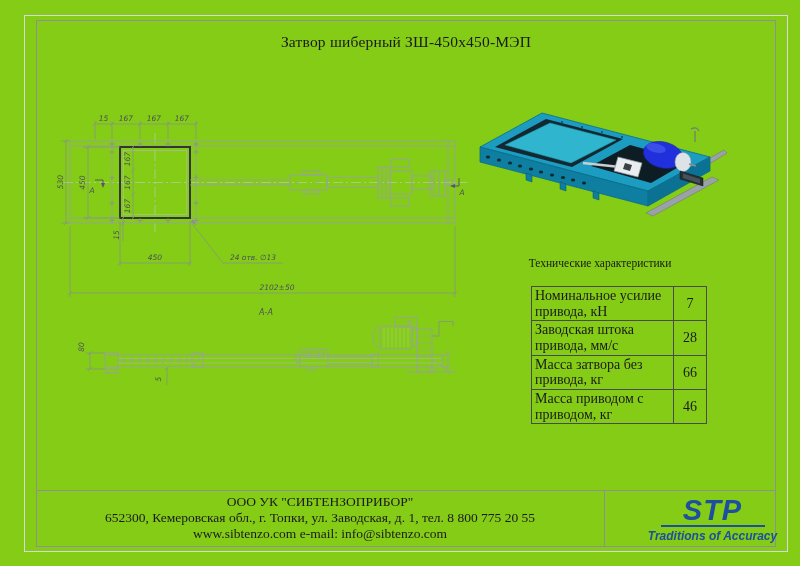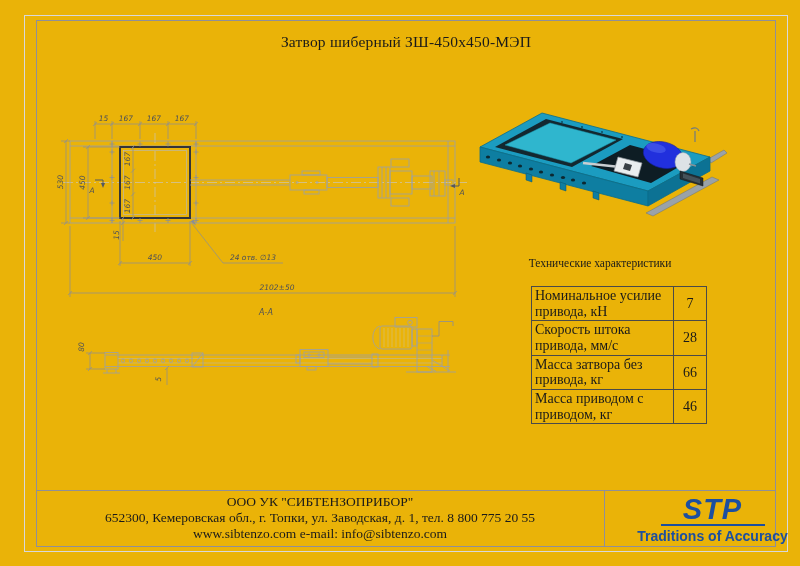--- a/index.html
+++ b/index.html
@@ -1,16 +1,16 @@
 <!DOCTYPE html>
 <html><head>
 <meta charset="utf-8">
 <style>
   html,body{margin:0;padding:0;background:#ffffff;}
-  .page{position:relative;width:800px;height:566px;background:#eab308;overflow:hidden;
+  .page{position:relative;width:800px;height:566px;background:#84cc16;overflow:hidden;
         font-family:"Liberation Serif",serif;color:#1a1a1a;}
   .outer-border{position:absolute;left:24px;top:15px;width:762px;height:535px;
         border:1px solid #d8d8dc;}
   .inner-border{position:absolute;left:36px;top:20px;width:740px;height:527px;
         border:1.4px solid #8f8f98;box-sizing:border-box;}
   .title{position:absolute;left:36px;top:33px;width:740px;text-align:center;
         font-size:15.5px;letter-spacing:.2px;}
   svg text.dim{font-family:"DejaVu Sans",sans-serif;font-style:italic;font-size:7.5px;fill:#4b4f59;}
   svg text.dim-lg{font-family:"DejaVu Sans",sans-serif;font-style:italic;font-size:8px;fill:#4b4f59;}
   .drawing-svg{position:absolute;}
@@ -23,22 +23,22 @@
   
   .footer{position:absolute;left:36px;top:490px;width:740px;height:57px;box-sizing:border-box;
         border-top:1.4px solid #8f8f98;display:flex;}
   .footer-info{flex:1;text-align:center;padding-top:3px;font-size:13.5px;line-height:15.8px;}
   .footer-logo{width:172px;box-sizing:border-box;border-left:1.4px solid #8f8f98;
         display:flex;align-items:center;justify-content:center;gap:5px;padding-left:39px;}
   .logo-text{display:flex;flex-direction:column;align-items:center;}
   .logo-stp{font-family:"Liberation Sans",sans-serif;font-weight:bold;font-style:italic;
         font-size:29px;line-height:28px;color:#1c4fa0;letter-spacing:1px;}
   .logo-underline{width:104px;height:2px;background:#1c4fa0;margin-top:1px;}
-  .logo-tagline{font-family:"Liberation Sans",sans-serif;font-weight:bold;
-        font-size:14px;color:#1c4fa0;margin-top:2px;white-space:nowrap;}
+  .logo-tagline{font-family:"Liberation Sans",sans-serif;font-weight:bold;font-style:italic;
+        font-size:12px;color:#1c4fa0;margin-top:2px;white-space:nowrap;}
 </style>
 </head>
 <body>
 
 <div class="page">
   <div class="outer-border"></div>
   <div class="inner-border"></div>
 
   <div class="title">Затвор шиберный ЗШ-450х450-МЭП</div>
 
@@ -216,21 +216,21 @@
   </svg>
 
   <div class="specs-heading">Технические характеристики</div>
   <table class="specs">
     <tbody>
       <tr>
         <td class="lbl">Номинальное усилие привода, кН</td>
         <td class="val">7</td>
       </tr>
       <tr>
-        <td class="lbl">Скорость штока привода, мм/с</td>
+        <td class="lbl">Заводская штока привода, мм/с</td>
         <td class="val">28</td>
       </tr>
       <tr>
         <td class="lbl">Масса затвора без привода, кг</td>
         <td class="val">66</td>
       </tr>
       <tr>
         <td class="lbl">Масса приводом с приводом, кг</td>
         <td class="val">46</td>
       </tr>

